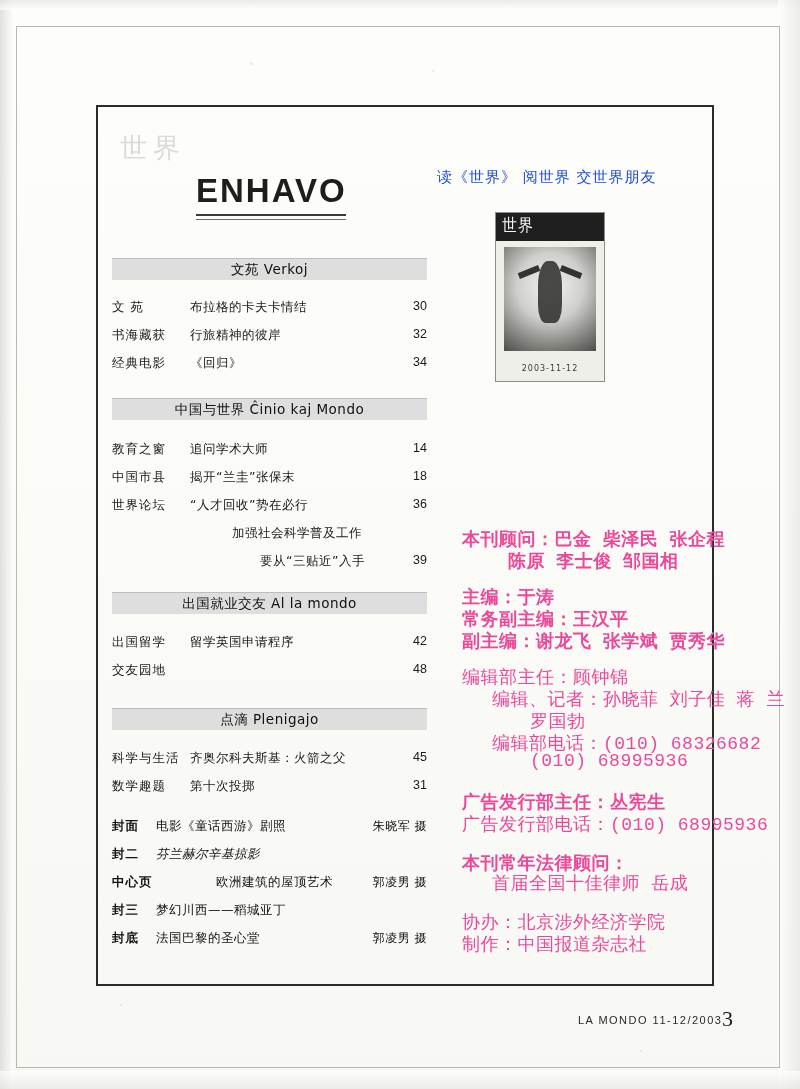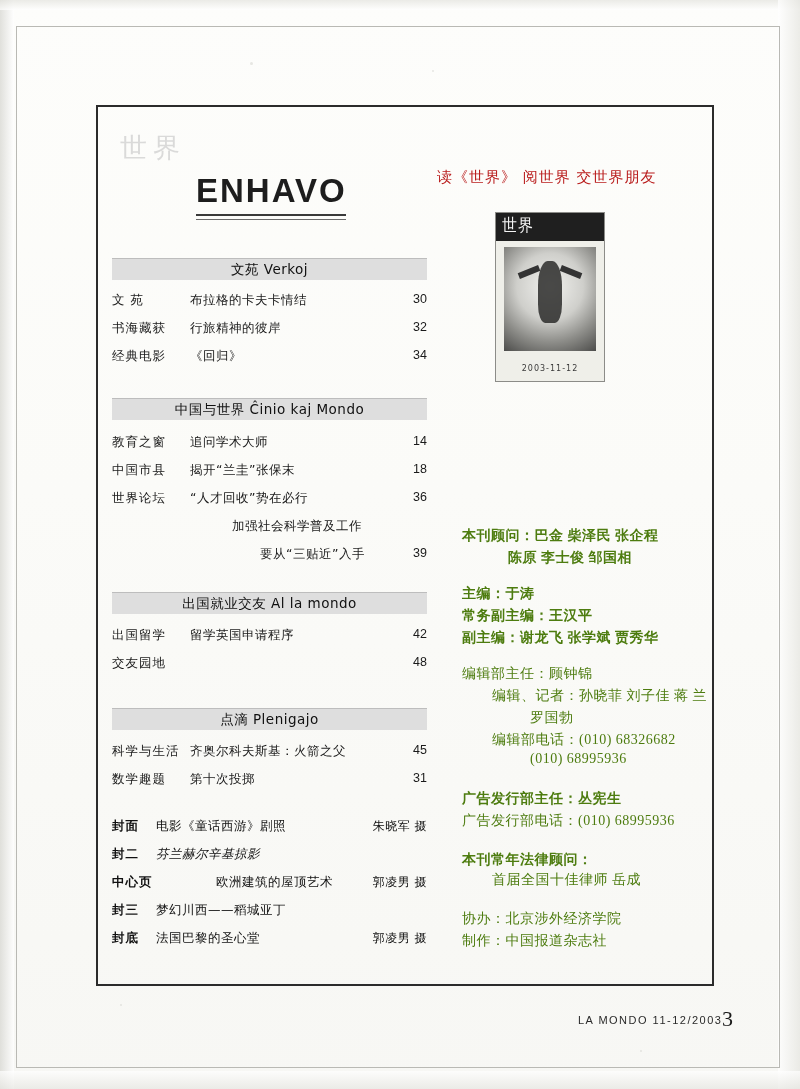--- a/index.html
+++ b/index.html
@@ -105,21 +105,21 @@
     width: 150px; height: 0;
     border-top: 1px solid #6a6a6a;
   }
 
   
   .slogan {
     position: absolute;
     left: 437px; top: 168px;
     font-size: 15px;
     font-family: "DejaVu Sans", sans-serif;
-    color: #b91c1c;
+    color: #1d4ed8;
     letter-spacing: 1px;
     white-space: nowrap;
   }
 
   
   .cover-thumb {
     position: absolute;
     left: 495px; top: 212px;
     width: 108px; height: 168px;
     background: #efefe9;
@@ -192,20 +192,21 @@
 
   
   .toc-row {
     position: absolute;
     left: 112px;
     width: 315px;
     height: 20px;
     font-size: 12.5px;
     font-family: "DejaVu Sans", sans-serif;
     color: #1a1a1a;
+    margin-top: 7px;
   }
   .toc-cat {
     position: absolute;
     left: 0; top: 0;
     width: 74px;
     letter-spacing: 1px;
     white-space: nowrap;
   }
   .toc-title {
     position: absolute;
@@ -251,23 +252,23 @@
     letter-spacing: .5px;
     white-space: nowrap;
     font-size: 12px;
   }
 
   
   .staff {
     position: absolute;
     left: 462px;
     width: 250px;
-    font-size: 14px;
-    font-family: Liberation Serif, serif;
-    color: #4d7c0f;
+    font-size: 18px;
+    font-family: Liberation Mono, monospace;
+    color: #ec4899;
     letter-spacing: .5px;
     white-space: nowrap;
   }
   .staff.b { font-weight: bold; }
   .staff.ind { left: 492px; }
   .staff.ind2 { left: 508px; }
   .staff.ind3 { left: 530px; }
 
   
   .footer-line {

